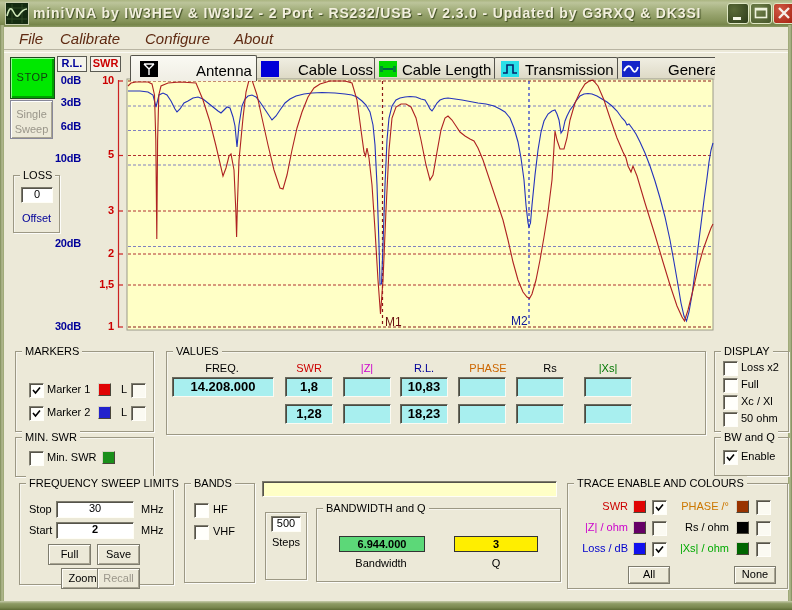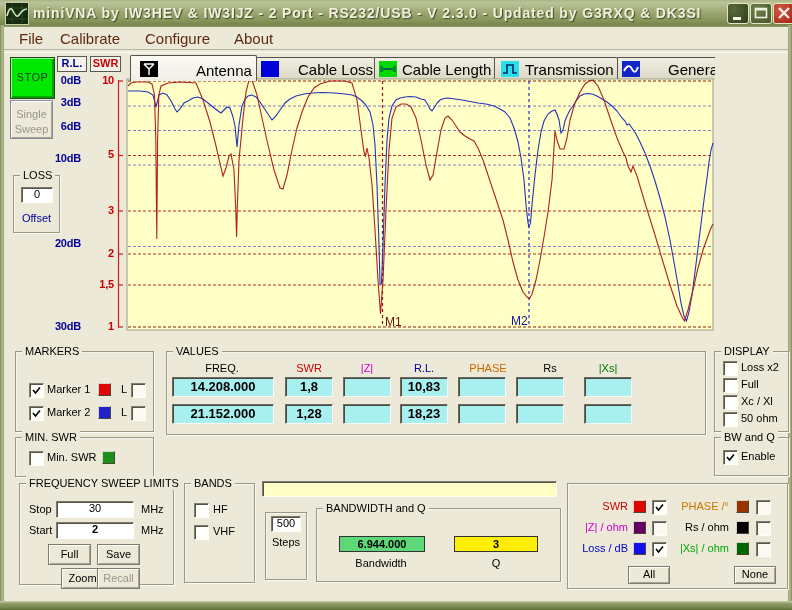--- a/index.html
+++ b/index.html
@@ -15,21 +15,21 @@
 #titlebar{left:0;top:0;width:792px;height:27px;
  background:linear-gradient(180deg,#aab581 0%,#bcc49a 10%,#a9b483 30%,#96a26c 55%,#86945a 78%,#76854a 92%,#8e9a66 100%);}
 #titleicon{left:5px;top:2px;width:22px;height:21px;background:#10260c;border:1px solid #c8cfae;}
 #titletext{left:33px;top:5px;font-size:14px;font-weight:bold;color:#f2efdd;text-shadow:1px 1px 1px #3f4d22;letter-spacing:0.85px;}
 .tbtn{top:3px;width:20px;height:19px;border:1px solid #dfe7c4;border-radius:3px;}
 #btnmin{left:727px;background:radial-gradient(circle at 30% 30%,#5a6a38,#2f3d1a);}
 #btnmax{left:750px;background:radial-gradient(circle at 30% 30%,#70804a,#46562a);}
 #btncls{left:773px;background:radial-gradient(circle at 30% 30%,#cf5743,#a51f0f);}
 
 #menubar{left:4px;top:27px;width:784px;height:22px;background:#ece9d8;color:#5f2a12;font-size:15px;}
-#menubar span{position:absolute;top:3px;}
+#menubar span{position:absolute;top:3px;font-style:italic;}
 #menusep{left:4px;top:49px;width:784px;height:2px;border-top:1px solid #b8b4a2;border-bottom:1px solid #fbfaf4;}
 
 #stopbtn{left:10px;top:57px;width:43px;height:40px;background:#00e800;
  border:1px solid #1c4a1c;box-shadow:inset 1px 1px 0 #8cff8c,inset -2px -2px 0 #00a000;
  color:#114011;font-size:11px;text-align:center;line-height:38px;letter-spacing:0.5px;}
 #sweepbtn{left:10px;top:100px;width:43px;height:39px;background:#ece9d8;
  border:1px solid #889;box-shadow:inset 1px 1px 0 #fff,inset -1px -1px 0 #a8a492;
  color:#9a968a;font-size:11px;text-align:center;line-height:15px;padding-top:6px;box-sizing:border-box;}
 .minilabel{top:56px;height:14px;border:1px solid #5a5a52;background:#f4f3ea;font-size:11px;font-weight:bold;text-align:center;line-height:13px;}
 #rl-label{left:57px;width:28px;color:#000099;}
@@ -225,21 +225,20 @@
   <div class="abs" style="left:293px;top:10px;width:56px;text-align:center;color:#cc6600;">PHASE</div>
   <div class="abs" style="left:359px;top:10px;width:48px;text-align:center;">Rs</div>
   <div class="abs" style="left:417px;top:10px;width:48px;text-align:center;color:#007700;">|Xs|</div>
   <div class="cyanf" style="left:5px;top:25px;width:100px;height:18px;line-height:18px;">14.208.000</div>
   <div class="cyanf" style="left:118px;top:25px;width:46px;height:18px;line-height:18px;">1,8</div>
   <div class="cyanf" style="left:176px;top:25px;width:46px;height:18px;line-height:18px;"></div>
   <div class="cyanf" style="left:233px;top:25px;width:46px;height:18px;line-height:18px;">10,83</div>
   <div class="cyanf" style="left:291px;top:25px;width:46px;height:18px;line-height:18px;"></div>
   <div class="cyanf" style="left:349px;top:25px;width:46px;height:18px;line-height:18px;"></div>
   <div class="cyanf" style="left:417px;top:25px;width:46px;height:18px;line-height:18px;"></div>
-  <div class="cyanf" style="left:5px;top:52px;width:100px;height:18px;line-height:18px;">21.152.000</div>
   <div class="cyanf" style="left:118px;top:52px;width:46px;height:18px;line-height:18px;">1,28</div>
   <div class="cyanf" style="left:176px;top:52px;width:46px;height:18px;line-height:18px;"></div>
   <div class="cyanf" style="left:233px;top:52px;width:46px;height:18px;line-height:18px;">18,23</div>
   <div class="cyanf" style="left:291px;top:52px;width:46px;height:18px;line-height:18px;"></div>
   <div class="cyanf" style="left:349px;top:52px;width:46px;height:18px;line-height:18px;"></div>
   <div class="cyanf" style="left:417px;top:52px;width:46px;height:18px;line-height:18px;"></div>
 </div>
 
 <div class="group" style="left:714px;top:351px;width:73px;height:79px;">
   <div class="glabel">DISPLAY</div>
@@ -294,20 +293,21 @@
 
 <div class="group" style="left:316px;top:508px;width:243px;height:72px;">
   <div class="glabel">BANDWIDTH and Q</div>
   <div class="abs" style="left:22px;top:27px;width:84px;height:14px;background:#5cd878;border:1px solid #333;text-align:center;font-weight:bold;line-height:14px;">6.944.000</div>
   <div class="abs" style="left:0px;top:48px;width:128px;text-align:center;">Bandwidth</div>
   <div class="abs" style="left:137px;top:27px;width:82px;height:14px;background:#ffee00;border:1px solid #333;text-align:center;font-weight:bold;line-height:14px;">3</div>
   <div class="abs" style="left:137px;top:48px;width:84px;text-align:center;">Q</div>
 </div>
 
 <div class="group" style="left:567px;top:483px;width:219px;height:104px;">
+  <div class="glabel">TRACE ENABLE AND COLOURS</div>
   <div class="abs" style="left:0px;top:16px;width:60px;text-align:right;color:#cc0000;">SWR</div>
   <div class="swatch" style="left:65px;top:16px;background:#e00404;"></div>
   <div class="cb" style="left:84px;top:16px;">
       <svg width="11" height="11" viewBox="0 0 11 11">
         <path d="M2 5 L4.5 8 L9 2.5" stroke="#000" stroke-width="1.6" fill="none"></path>
       </svg>
     </div>
   <div class="abs" style="left:103px;top:16px;width:58px;text-align:right;color:#cc7700;">PHASE /°</div>
   <div class="swatch" style="left:168px;top:16px;background:#993300;"></div>
   <div class="cb" style="left:188px;top:16px;background:#fbfaf2;"></div>

